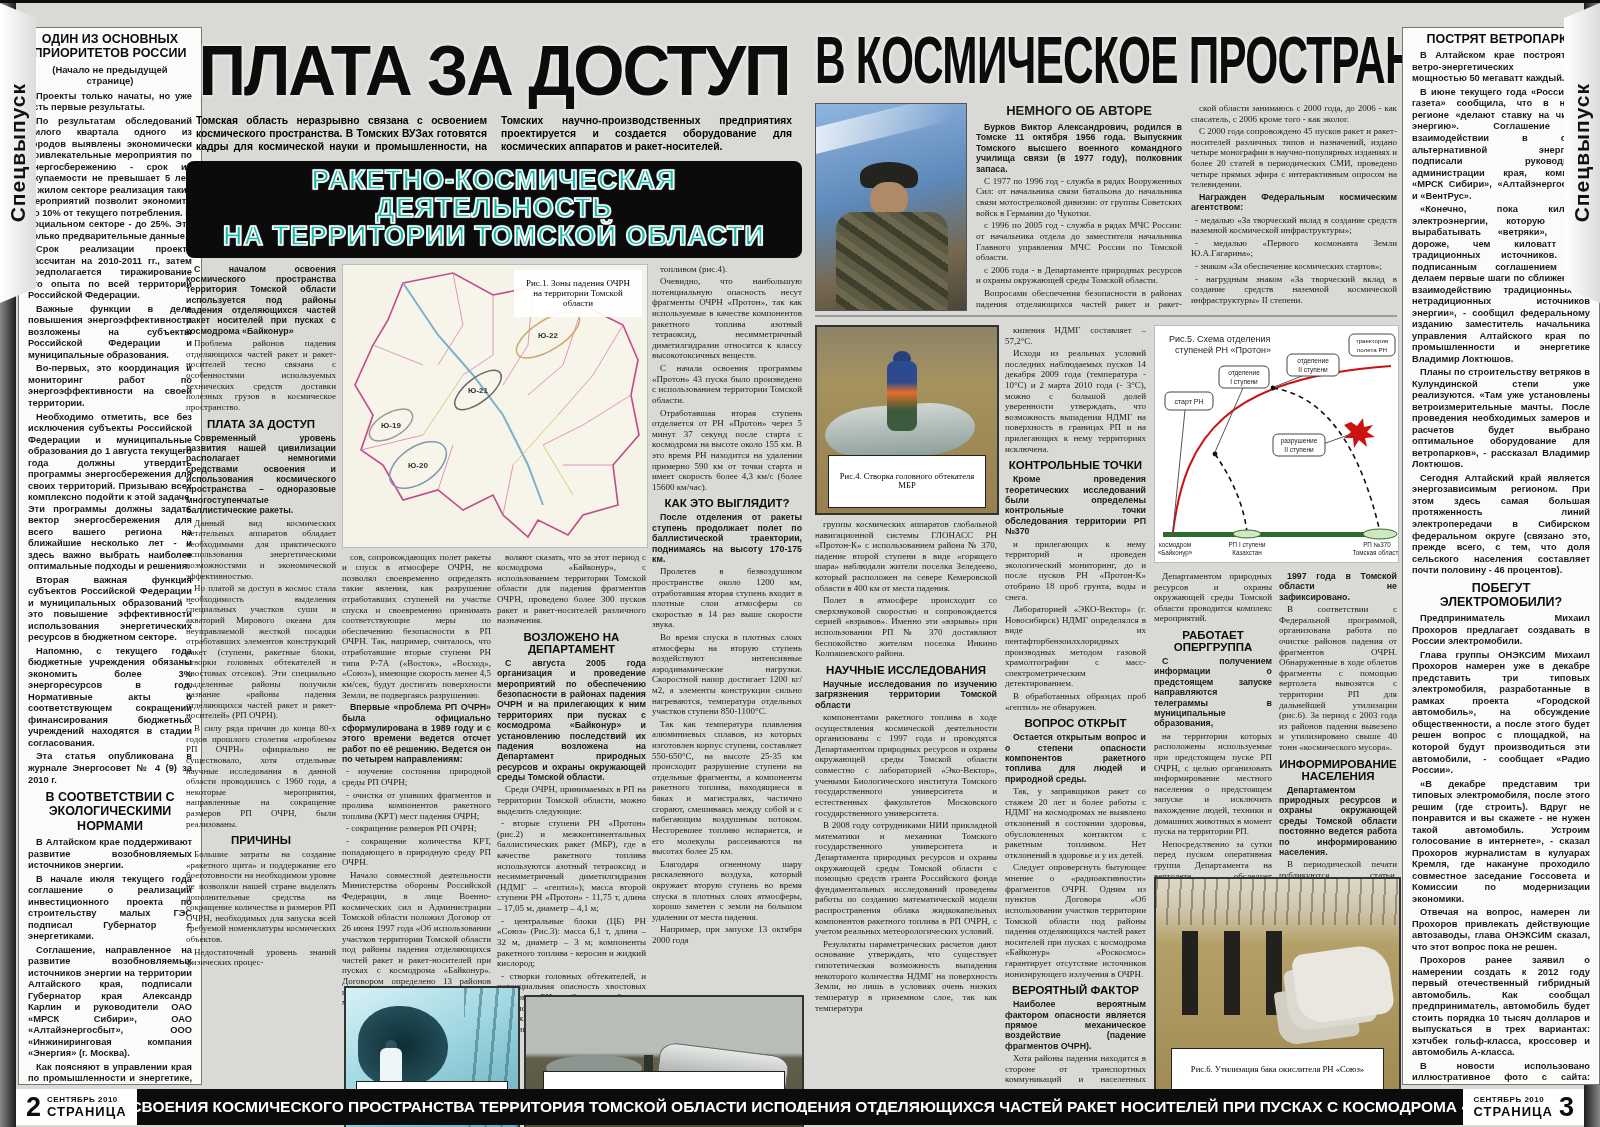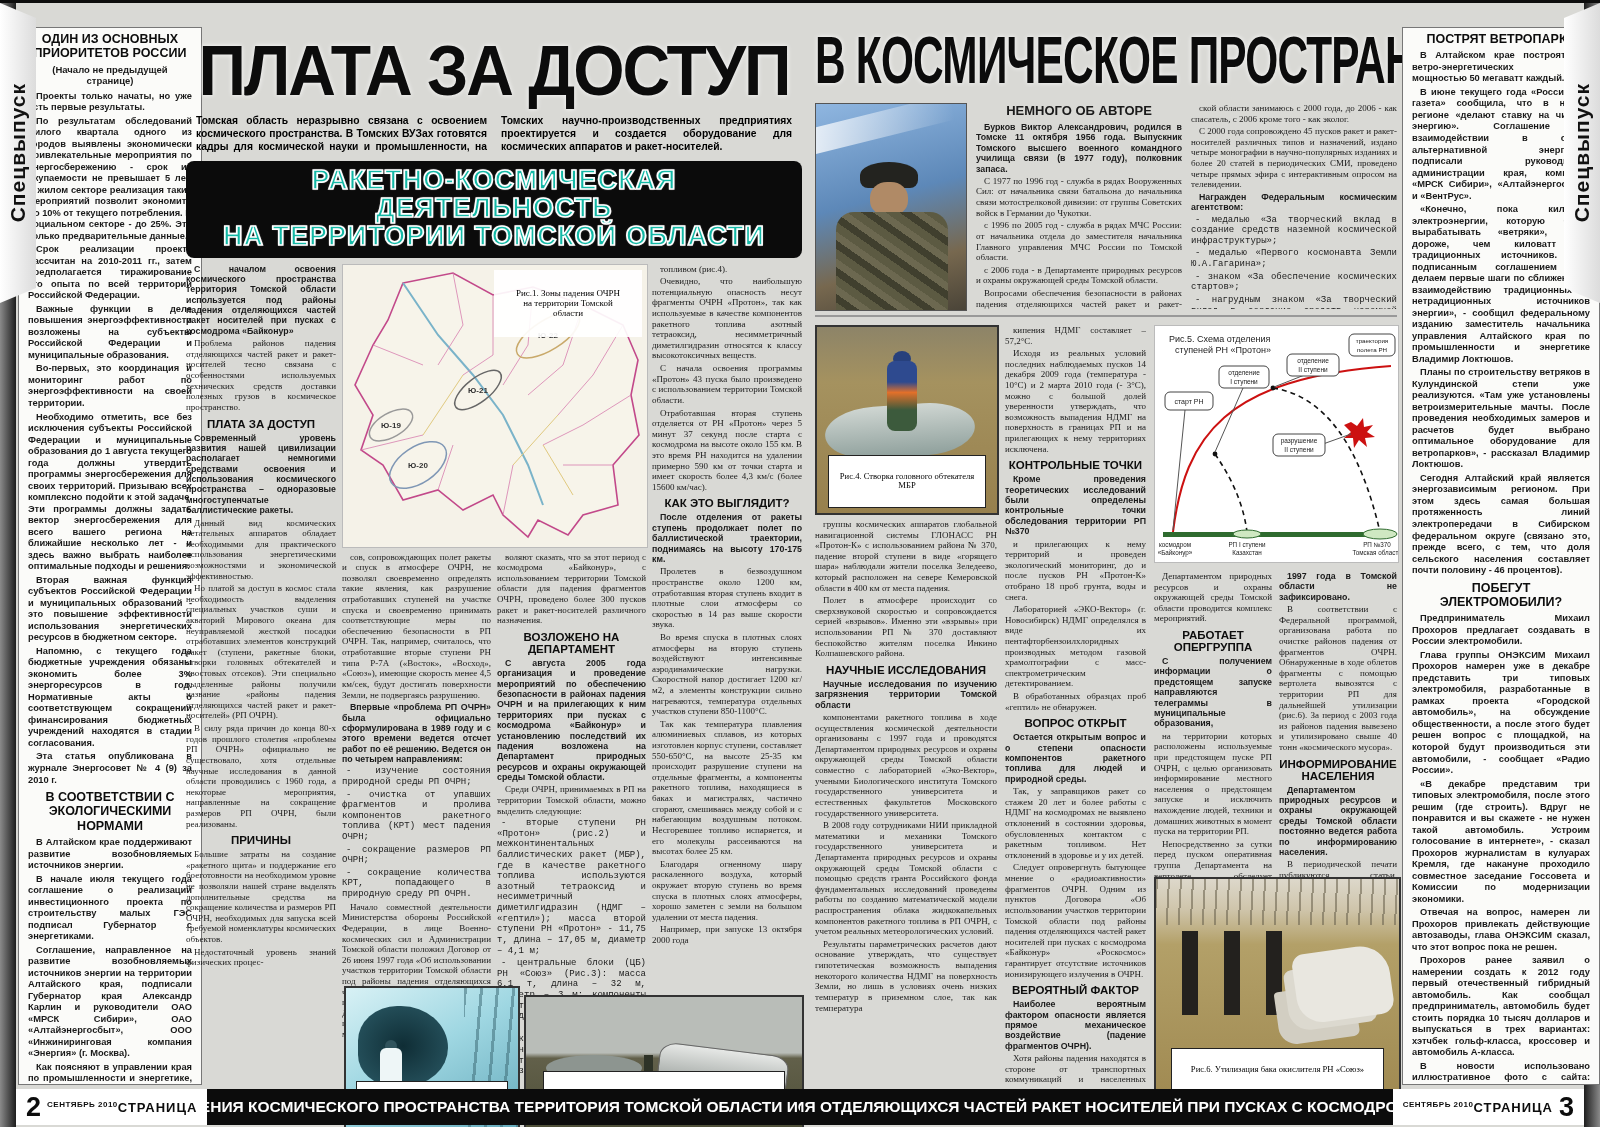--- a/index.html
+++ b/index.html
@@ -14,37 +14,37 @@
   .tab-l{left:0;top:772;height:300px;clip-path:polygon(0 0,100% 5%,100% 95%,0 100%);}
   .tab-r{right:0;top:52;height:300px;clip-path:polygon(0 5%,100% 0,100% 100%,0 95%);}
   
   .sidebox{position:absolute;top:24px;background:#fbfbf9;border:1px solid #777;padding:0 9px;overflow:hidden;}
   .sidebox .sec-h{font:700 12.5px/1.15 "Liberation Sans",sans-serif;text-align:center;margin:4px 0 4px;color:#0d0d0d;}
   .sidebox .sec-sub{font:700 9.5px/1.15 "Liberation Sans",sans-serif;text-align:center;margin:0 0 4px;}
   .boldcol .pi-n,.boldcol .pi-b{font-family:"Liberation Sans",sans-serif;font-weight:700;font-size:9.3px;line-height:1.24;}
   
   .col{font:9px/1.18 "Liberation Serif",serif;color:#1a1a1a;text-align:justify;overflow:hidden;}
   .col p{margin:0 0 2px;text-indent:8px;}
-  .col p.pi-u{text-indent:4px;font-family:Liberation Mono, monospace;}
+  .col p.pi-u{text-indent:4px;}
   .pi-b{font-family:"Liberation Sans",sans-serif;font-weight:700;font-size:8.8px;}
   h4.pi-h{font:700 11.5px "Liberation Sans",sans-serif;text-align:center;margin:5px 0 3px;color:#0d0d0d;}
   
   .pl-main{position:absolute;left:186px;top:32px;width:616px;}
   .headline-l{font:900 66px/1 "Liberation Sans",sans-serif;color:#0c0c0c;letter-spacing:-2px;text-align:center;
               text-shadow:0 0 5px rgba(255,255,255,.95);transform:scaleY(1.08);transform-origin:top;}
   .intro{margin:14px 10px 0;column-count:2;column-gap:14px;font:700 10.3px/1.25 "Liberation Sans",sans-serif;text-align:justify;}
   .banner{margin-top:7px;background:#0b0b0b;border-radius:8px;padding:5px 6px 7px;text-align:center;}
   .banner div{font:700 27px/1.05 "Liberation Sans",sans-serif;color:#14b8a6;-webkit-text-stroke:1.7px #fff;
               text-shadow:0 0 2px #fff;letter-spacing:1px;}
   .main-cols{position:relative;margin-top:6px;height:846px;display:flex;gap:6px;}
   .c-150{width:150px;height:846px;}
   .mid-wrap{width:304px;}
   .mapfig{position:relative;width:304px;height:282px;background:#f5f2e8;border:1px solid #bbb;}
   .map-cap{position:absolute;top:5px;right:5px;width:112px;background:rgba(255,255,255,.92);
-           font:9px/1.15 "Liberation Serif",serif;text-align:center;padding:18px;}
+           font:9px/1.15 "Liberation Serif",serif;text-align:center;padding:8px;}
   .mid-cols{display:flex;gap:6px;margin-top:4px;height:556px;}
   .mid-cols .col{width:149px;height:556px;}
   .photo{position:absolute;border:2px solid #333;overflow:hidden;z-index:3;background:#9bb;}
   .figcap{position:absolute;left:6%;right:6%;bottom:5px;background:#fff;border:1px solid #222;
           font:8.6px/1.12 "Liberation Serif",serif;text-align:center;padding:16px 3px;}
   .fig2{left:158px;top:722px;width:172px;height:142px;background:linear-gradient(150deg,#d8f1f5 0%,#9fd7e2 45%,#65aabb 100%);}
   .f2-hole{position:absolute;left:12px;top:18px;width:90px;height:80px;border-radius:50% 60% 55% 45%;background:radial-gradient(#0f2d35,#2b5a66);}
   .f2-man{position:absolute;left:34px;top:60px;width:22px;height:52px;background:#eef6f7;border-radius:6px 6px 2px 2px;}
   .f2-head{position:absolute;left:39px;top:52px;width:12px;height:12px;border-radius:50%;background:#30535c;}
   .f2-trees{position:absolute;right:0;top:0;width:54px;height:100%;background:repeating-linear-gradient(95deg,#3f6d78 0 3px,transparent 3px 16px);opacity:.55;}
@@ -84,21 +84,21 @@
   .fig6{left:0;top:552px;width:243px;height:218px;background:linear-gradient(#ddd8cb 0%,#cfc5ab 14%,#b3a068 30%,#a08a52 100%);}
   .f6-trees{position:absolute;left:0;top:0;width:100%;height:46px;background:repeating-linear-gradient(93deg,#6f6752 0 2px,transparent 2px 12px);opacity:.6;}
   .f6-men{position:absolute;left:26px;top:52px;width:110px;height:84px;
           background:repeating-linear-gradient(90deg,#23211e 0 16px,transparent 16px 42px);}
   .f6-debris{position:absolute;right:8px;top:70px;width:96px;height:70px;background:#e9e7e0;border-radius:12px 30px 14px 26px;
              box-shadow:-14px 10px 0 -4px #dcd9cf, -30px 26px 0 -8px #d2cec2;transform:rotate(-8deg);}
   
   .footer{position:absolute;left:16px;right:16px;top:1086px;height:36px;background:#0c0c0c;display:flex;align-items:stretch;z-index:6;}
   .pagebox{background:#fff;display:flex;align-items:center;gap:6px;padding:0 10px;color:#0c0c0c;}
   .pagebox .num{font:900 27px "Liberation Sans",sans-serif;}
-  .pagebox .lbl{display:flex;flex-direction:row;justify-content:center;line-height:1;}
+  .pagebox .lbl{display:flex;flex-direction:column;justify-content:center;line-height:1;}
   .pagebox .lbl .d{font:700 8px "Liberation Sans",sans-serif;letter-spacing:.5px;}
   .pagebox .lbl .p{font:900 13px "Liberation Sans",sans-serif;letter-spacing:1px;text-align:right;}
   .marquee{flex:1;display:flex;align-items:center;justify-content:center;color:#fff;
            font:900 15.5px "Liberation Sans",sans-serif;letter-spacing:0;white-space:nowrap;overflow:hidden;padding:0 6px;}
   svg text{font-family:"Liberation Sans",sans-serif;}
   .callout{fill:#fff;stroke:#444;stroke-width:1;}
 </style>
 </head>
 <body>
 

